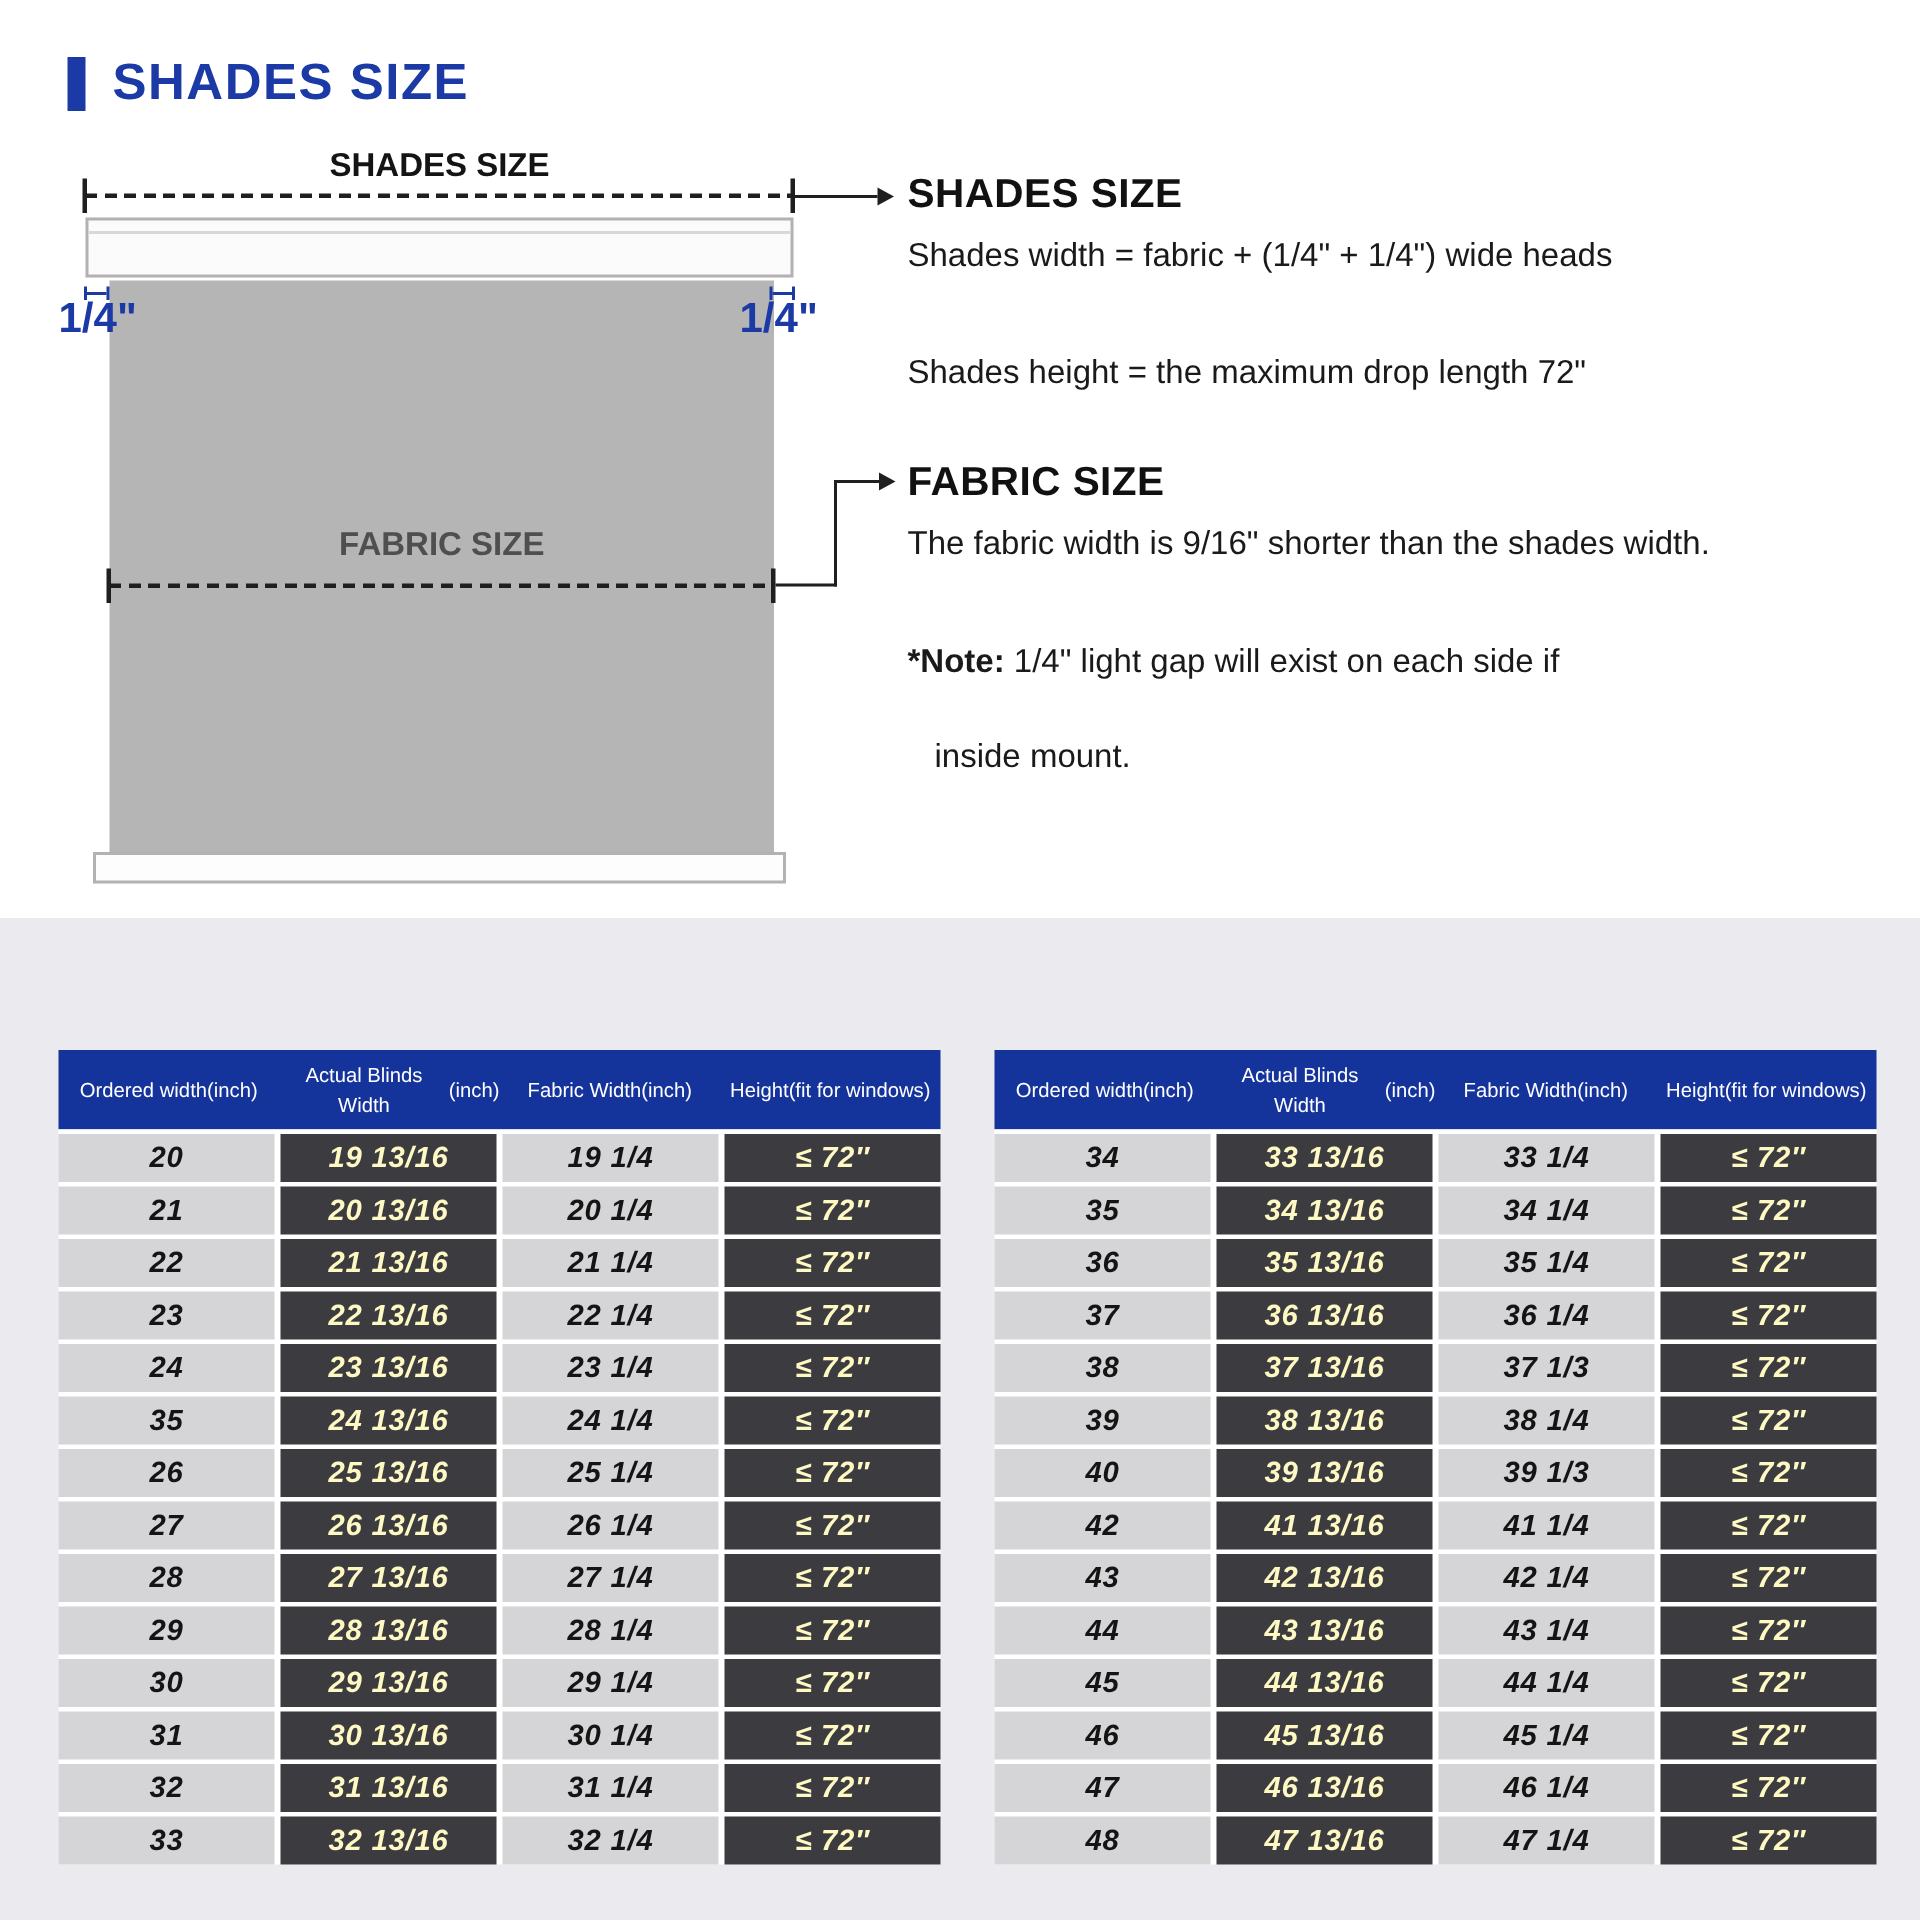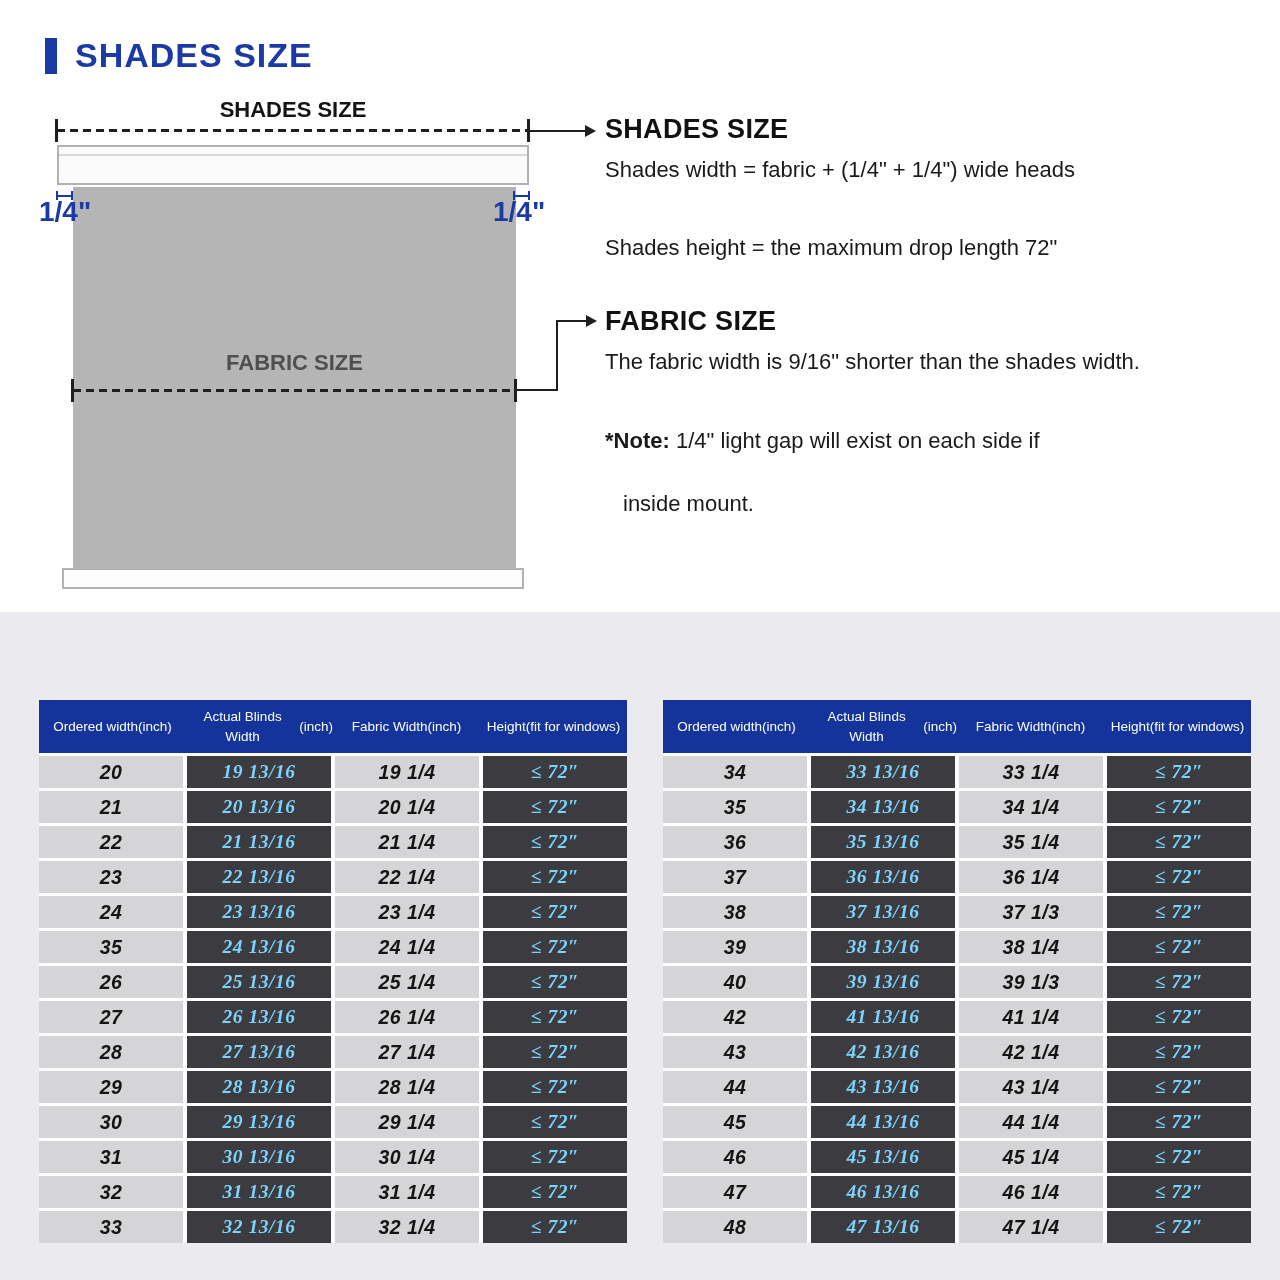--- a/index.html
+++ b/index.html
@@ -127,21 +127,21 @@
   .bbody {
     background:#ffffff; border-top:3px solid #ffffff;
     display:flex; flex-direction:column; row-gap:3px;
   }
   .brow { display:flex; column-gap:4px; height:32px; }
   .bcell {
     flex:1; display:flex; align-items:center; justify-content:center;
     font-style:italic; font-weight:700; font-size:19.5px; letter-spacing:0.5px;
   }
   .bcell.light { background:#d5d5d7; color:#141414; }
-  .bcell.dark  { background:#3b3b40; color:#7dd3fc;font-family:Liberation Serif, serif; }
+  .bcell.dark  { background:#3b3b40; color:#fef9c3; }
 </style>
 </head>
 <body>
 
 <div class="page">
 
   <section class="top-section">
 
     <div class="sec-title" style="left:45px; top:36px;">
       <span class="tbar"></span>

